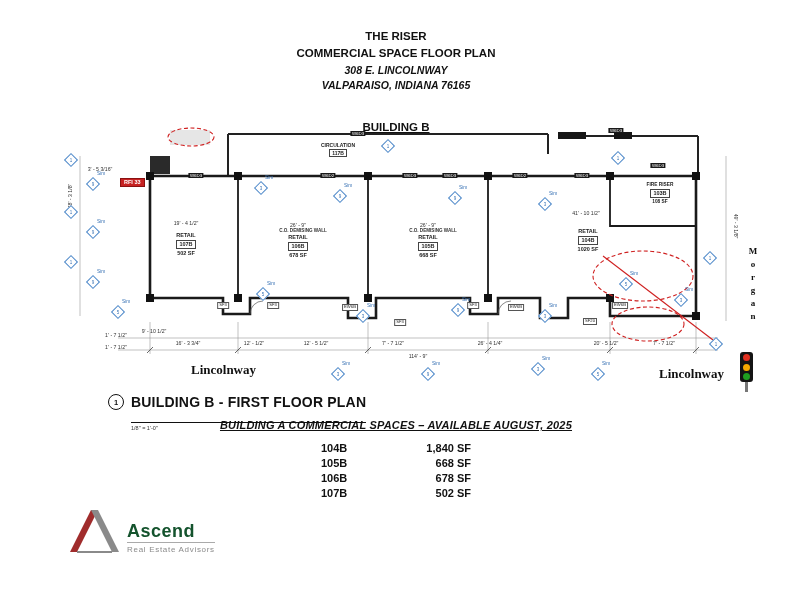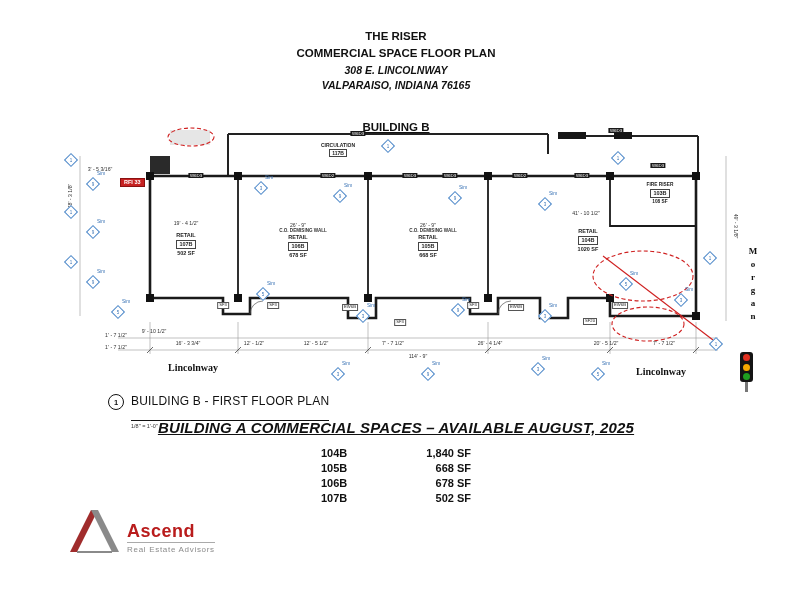--- a/index.html
+++ b/index.html
@@ -26,43 +26,43 @@
   .circ-label{position:absolute;text-align:center;font-size:5px;font-weight:700;color:#222;line-height:1.3;}
   .circ-label .rnum{display:inline-block;border:1px solid #444;padding:0 2px;font-size:5px;background:#fff;}
 
   .dim{position:absolute;font-size:5.2px;color:#333;white-space:nowrap;transform:translateX(-50%);}
   .dim.rot{transform:translate(-50%,-50%) rotate(-90deg);}
   .dim.rotR{transform:translate(-50%,-50%) rotate(90deg);}
   .wtag{position:absolute;background:#191919;color:#fff;font-size:4.4px;line-height:1.2;padding:0 1.5px;transform:translateX(-50%);white-space:nowrap;}
   .stag{position:absolute;background:#fff;border:1px solid #555;color:#222;font-size:4.2px;line-height:1.15;padding:0 1px;transform:translateX(-50%);white-space:nowrap;}
   .demise{position:absolute;font-size:4.6px;font-weight:700;color:#333;transform:translateX(-50%);white-space:nowrap;}
   .rfi{position:absolute;background:#c62222;color:#fff;font-weight:700;font-size:5.5px;line-height:1.3;padding:0 3px;border:1px solid #8a1111;}
-  .street{position:absolute;font-family:"Liberation Serif",serif;font-weight:700;font-size:10px;color:#111;}
+  .street{position:absolute;font-family:"Liberation Serif",serif;font-weight:700;font-size:13px;color:#111;margin-left:23px;}
 
   .marker{position:absolute;width:8px;height:8px;border:1px solid #4a86c8;background:#fff;transform:translate(-50%,-50%) rotate(45deg);}
   .mnum{position:absolute;inset:0;display:flex;align-items:center;justify-content:center;transform:rotate(-45deg);font-size:4.5px;color:#3b74b5;}
   .sim{position:absolute;font-size:4.8px;color:#3b74b5;white-space:nowrap;}
 
   
   .view-block{position:absolute;left:108px;top:394px;display:flex;gap:7px;align-items:flex-start;}
   .circle-num{width:14px;height:14px;border:1.3px solid #111;border-radius:50%;display:flex;align-items:center;justify-content:center;font-size:7.5px;font-weight:700;flex:0 0 auto;}
-  .view-title{font-size:12px;font-weight:400;border-bottom:1.6px solid #111;padding-bottom:12px;letter-spacing:0.2px;}
+  .view-title{font-size:14px;font-weight:700;border-bottom:1.6px solid #111;padding-bottom:12px;letter-spacing:0.2px;}
   .view-scale{font-size:5.5px;margin-top:2px;color:#333;}
 
   
   .availability{position:absolute;top:419px;left:0;width:100%;text-align:center;}
-  .avail-title{font-size:15px;font-weight:700;font-style:italic;text-decoration:underline;letter-spacing:0.2px;}
+  .avail-title{font-size:11px;font-weight:700;font-style:italic;text-decoration:underline;letter-spacing:0.2px;}
   .avail-table{margin:9px auto 0;border-collapse:collapse;font-size:11px;font-weight:700;}
   .avail-table td{padding:1.5px 0;}
   .td-unit{text-align:left;width:75px;}
   .td-size{text-align:right;width:75px;}
 
   
   .logo{position:absolute;left:70px;top:508px;display:flex;align-items:flex-end;gap:7px;}
-  .logo-text .lname{font-size:18px;font-weight:700;color:#b91c1c;letter-spacing:0.5px;line-height:1;}
+  .logo-text .lname{font-size:18px;font-weight:700;color:#14532d;letter-spacing:0.5px;line-height:1;}
   .logo-text .ltag{font-size:8px;color:#8b8b8b;letter-spacing:0.7px;border-top:1px solid #aaa;padding-top:2px;margin-top:2px;}
 
   
   .morgan{position:absolute;left:748px;top:246px;writing-mode:vertical-lr;text-orientation:upright;
     font-family:"Liberation Serif",serif;font-weight:700;font-size:9px;letter-spacing:3px;color:#111;}
   .traffic{position:absolute;left:737px;top:352px;width:18px;}
   .tl-body{width:13px;height:30px;background:#141414;border-radius:3px;display:flex;flex-direction:column;align-items:center;justify-content:space-evenly;margin:0 auto;}
   .tl-light{width:7px;height:7px;border-radius:50%;}
   .tl-red{background:#e03020;}
   .tl-yellow{background:#f5a800;}

